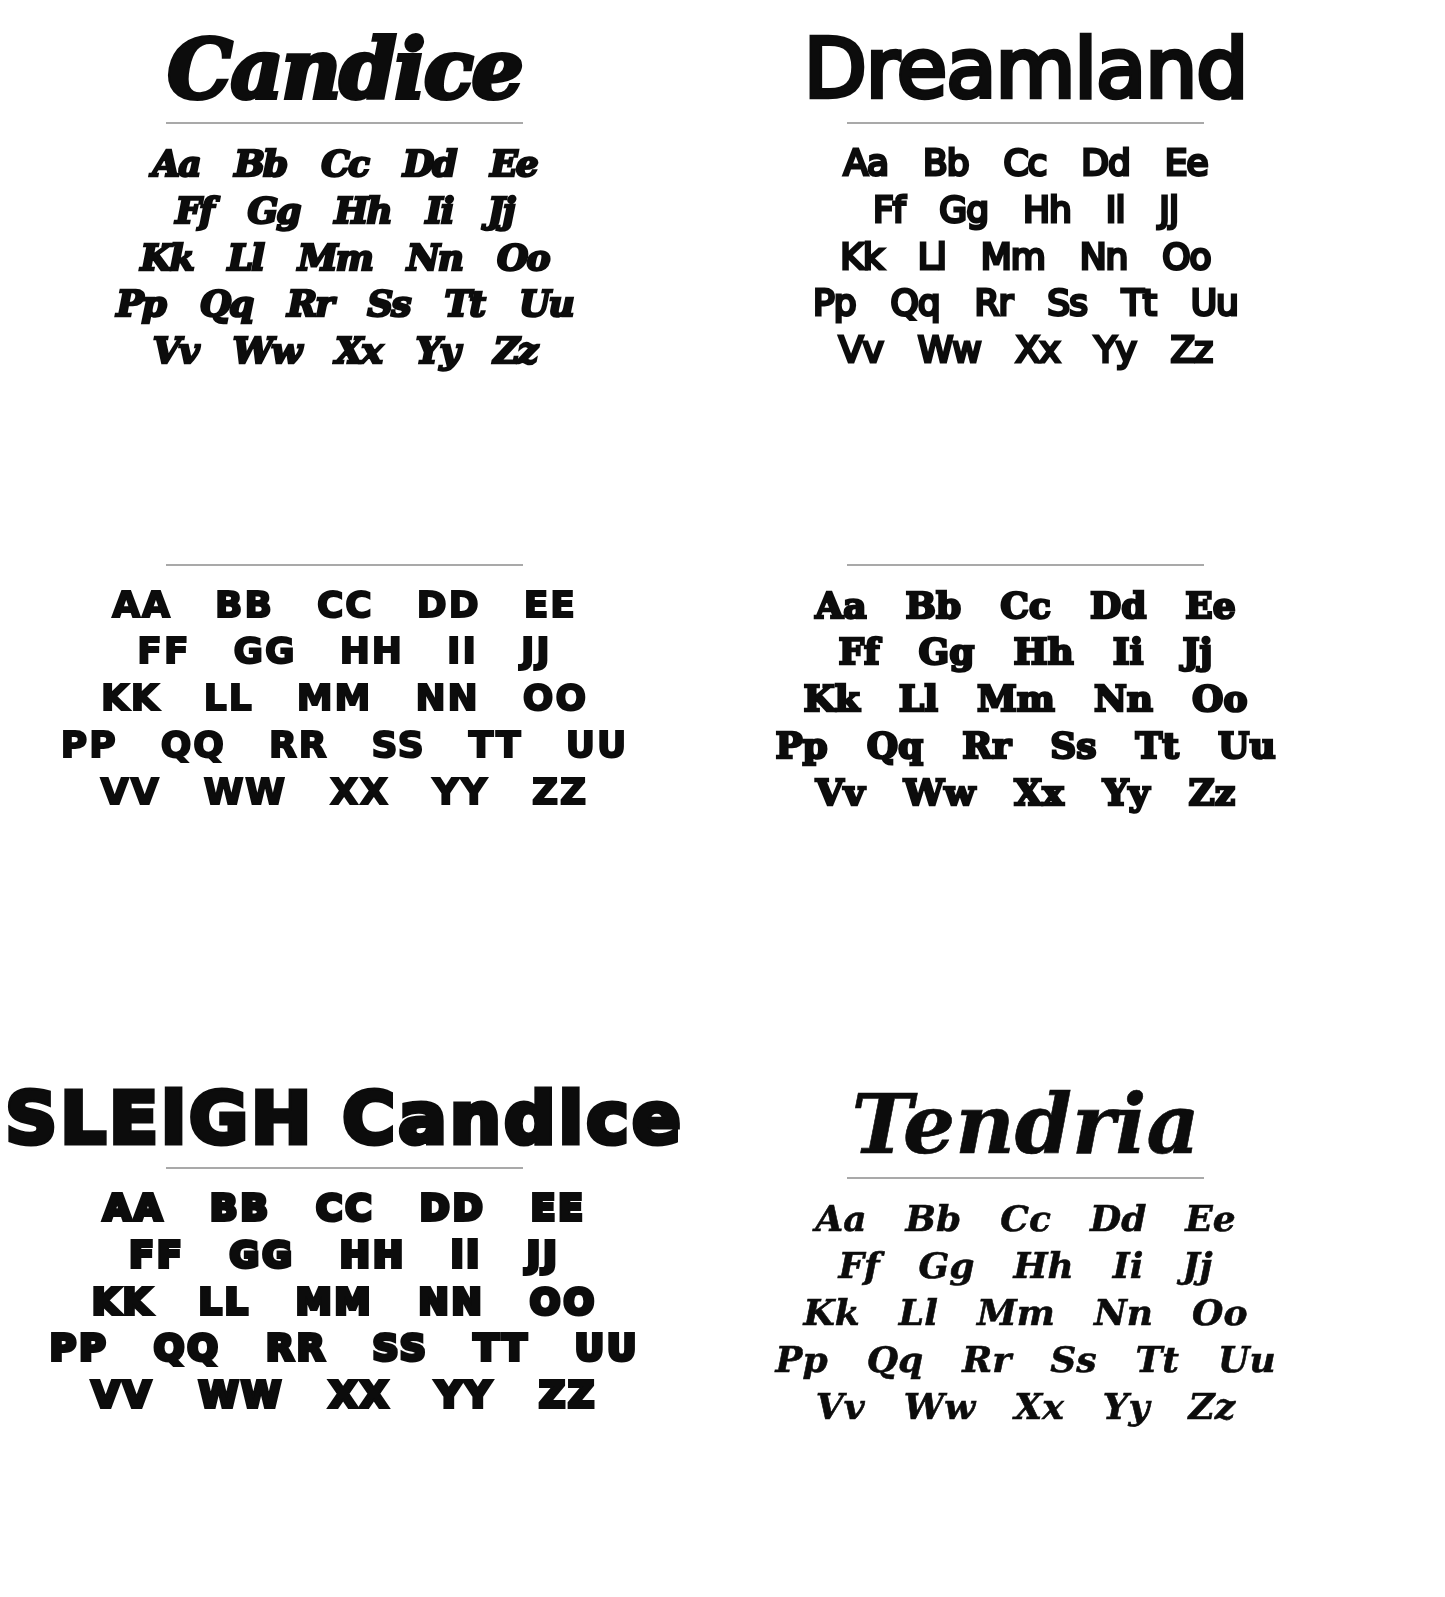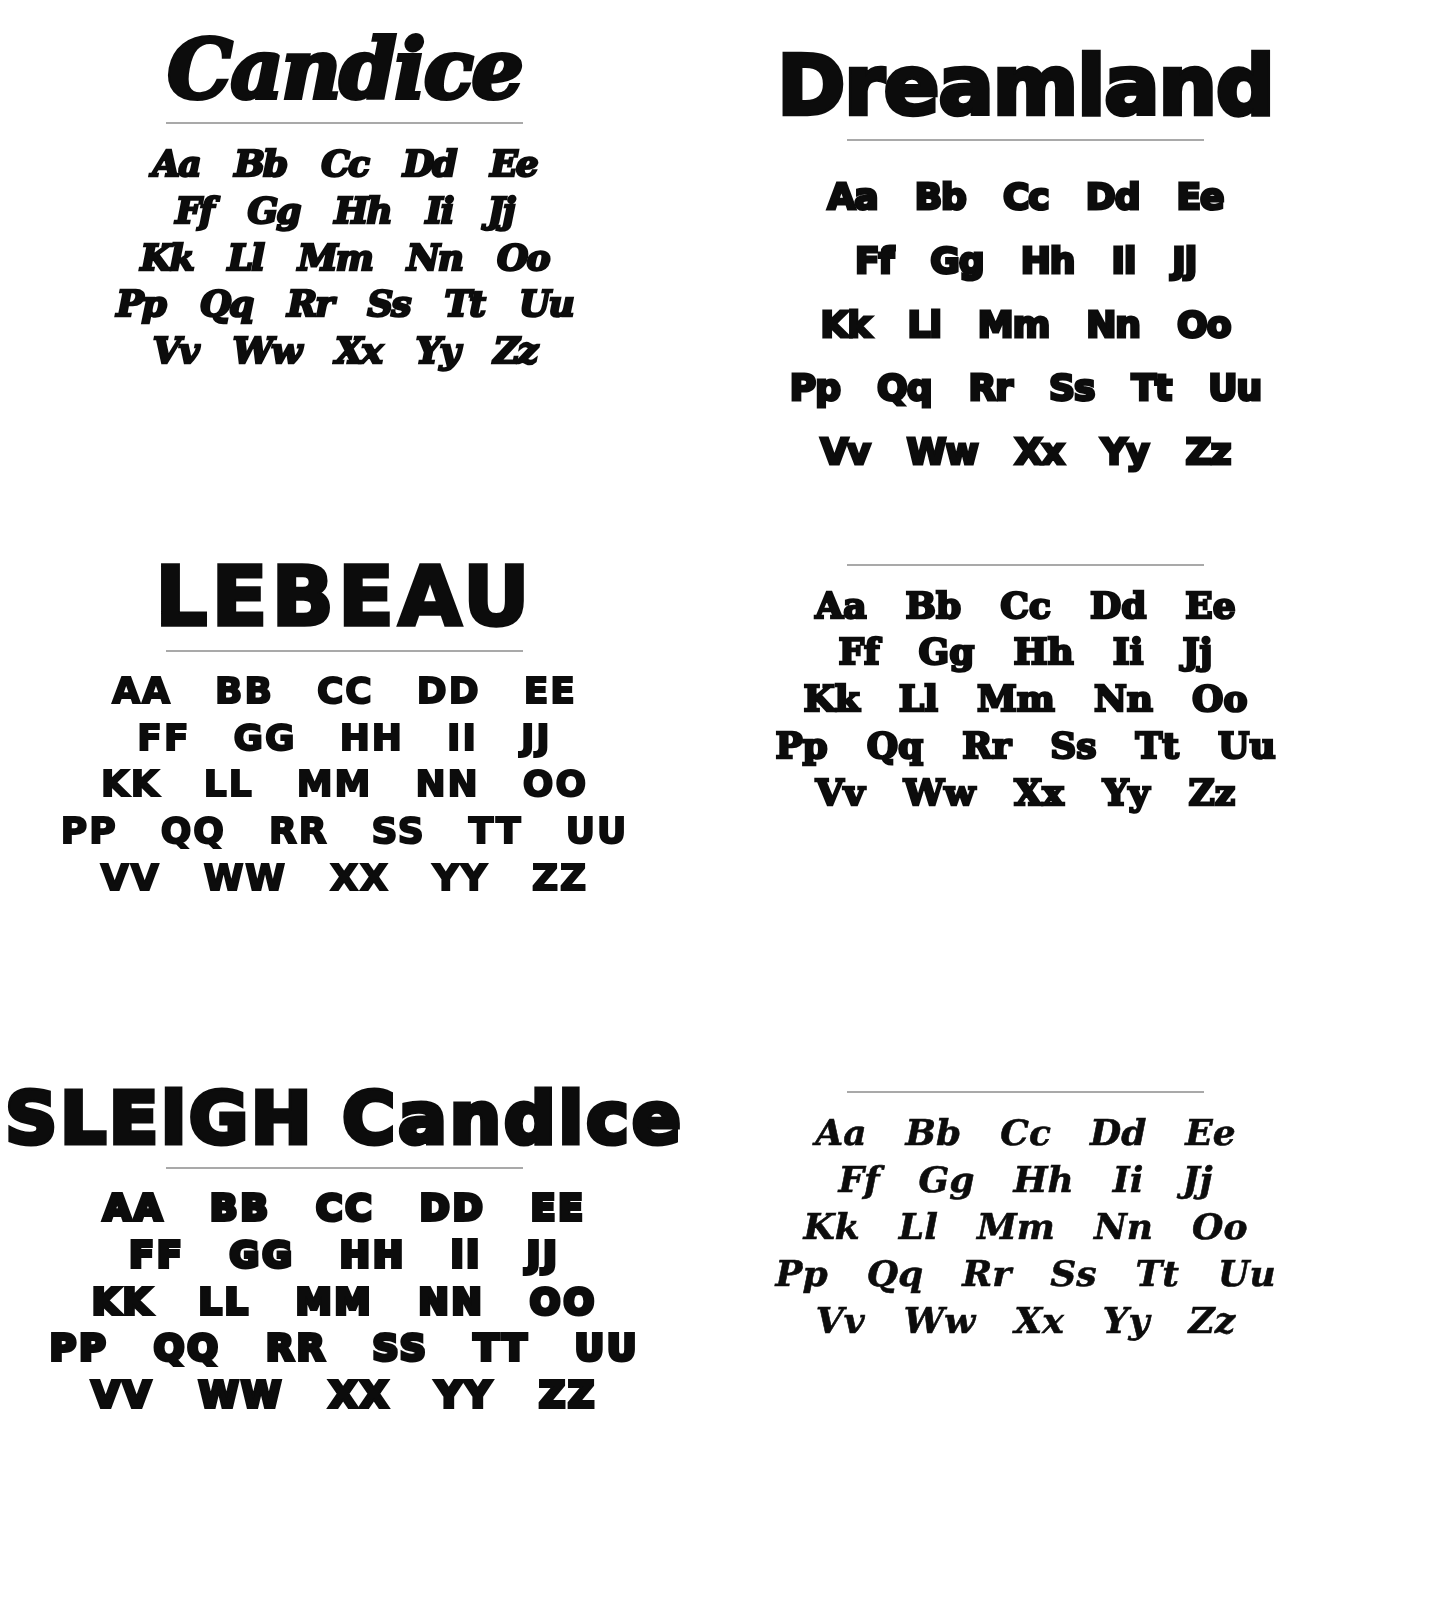--- a/index.html
+++ b/index.html
@@ -68,25 +68,24 @@
     letter-spacing: -2px;
     -webkit-text-stroke: 2.5px #0c0c0c;
     paint-order: stroke fill;
   }
   .f-candice .title { -webkit-text-stroke: 4px #0c0c0c; }
 
   
   .f-dreamland .title,
   .f-dreamland .row {
     font-family: "DejaVu Sans", sans-serif;
-    font-weight: bold;
+    font-weight: normal;
     letter-spacing: -1px;
     -webkit-text-stroke: 3px #0c0c0c;
     paint-order: stroke fill;
-    margin-top: 17px;
   }
   .f-dreamland .title { -webkit-text-stroke: 4.5px #0c0c0c; }
 
   
   .f-lebeau .title,
   .f-lebeau .row {
     font-family: "DejaVu Sans", sans-serif;
     font-weight: bold;
     letter-spacing: 2px;
     -webkit-text-stroke: 2px #0c0c0c;
@@ -150,21 +149,20 @@
     <div class="rows">
       <div class="row">Aa  Bb  Cc  Dd  Ee</div>
       <div class="row">Ff  Gg  Hh  Ii  Jj</div>
       <div class="row">Kk  Ll  Mm  Nn  Oo</div>
       <div class="row">Pp  Qq  Rr  Ss  Tt  Uu</div>
       <div class="row">Vv  Ww  Xx  Yy  Zz</div>
     </div>
   </section>
 
   <section class="specimen f-lebeau">
-    <div class="title">LEBEAU</div>
     <div class="divider"></div>
     <div class="rows">
       <div class="row">AA  BB  CC  DD  EE</div>
       <div class="row">FF  GG  HH  II  JJ</div>
       <div class="row">KK  LL  MM  NN  OO</div>
       <div class="row">PP  QQ  RR  SS  TT  UU</div>
       <div class="row">VV  WW  XX  YY  ZZ</div>
     </div>
   </section>
 
@@ -185,20 +183,21 @@
     <div class="rows">
       <div class="row">AA  BB  CC  DD  EE</div>
       <div class="row">FF  GG  HH  ii  JJ</div>
       <div class="row">KK  LL  MM  NN  OO</div>
       <div class="row">PP  QQ  RR  SS  TT  UU</div>
       <div class="row">VV  WW  XX  YY  ZZ</div>
     </div>
   </section>
 
   <section class="specimen f-tendria">
+    <div class="title">Tendria</div>
     <div class="divider"></div>
     <div class="rows">
       <div class="row">Aa  Bb  Cc  Dd  Ee</div>
       <div class="row">Ff  Gg  Hh  Ii  Jj</div>
       <div class="row">Kk  Ll  Mm  Nn  Oo</div>
       <div class="row">Pp  Qq  Rr  Ss  Tt  Uu</div>
       <div class="row">Vv  Ww  Xx  Yy  Zz</div>
     </div>
   </section>
 

